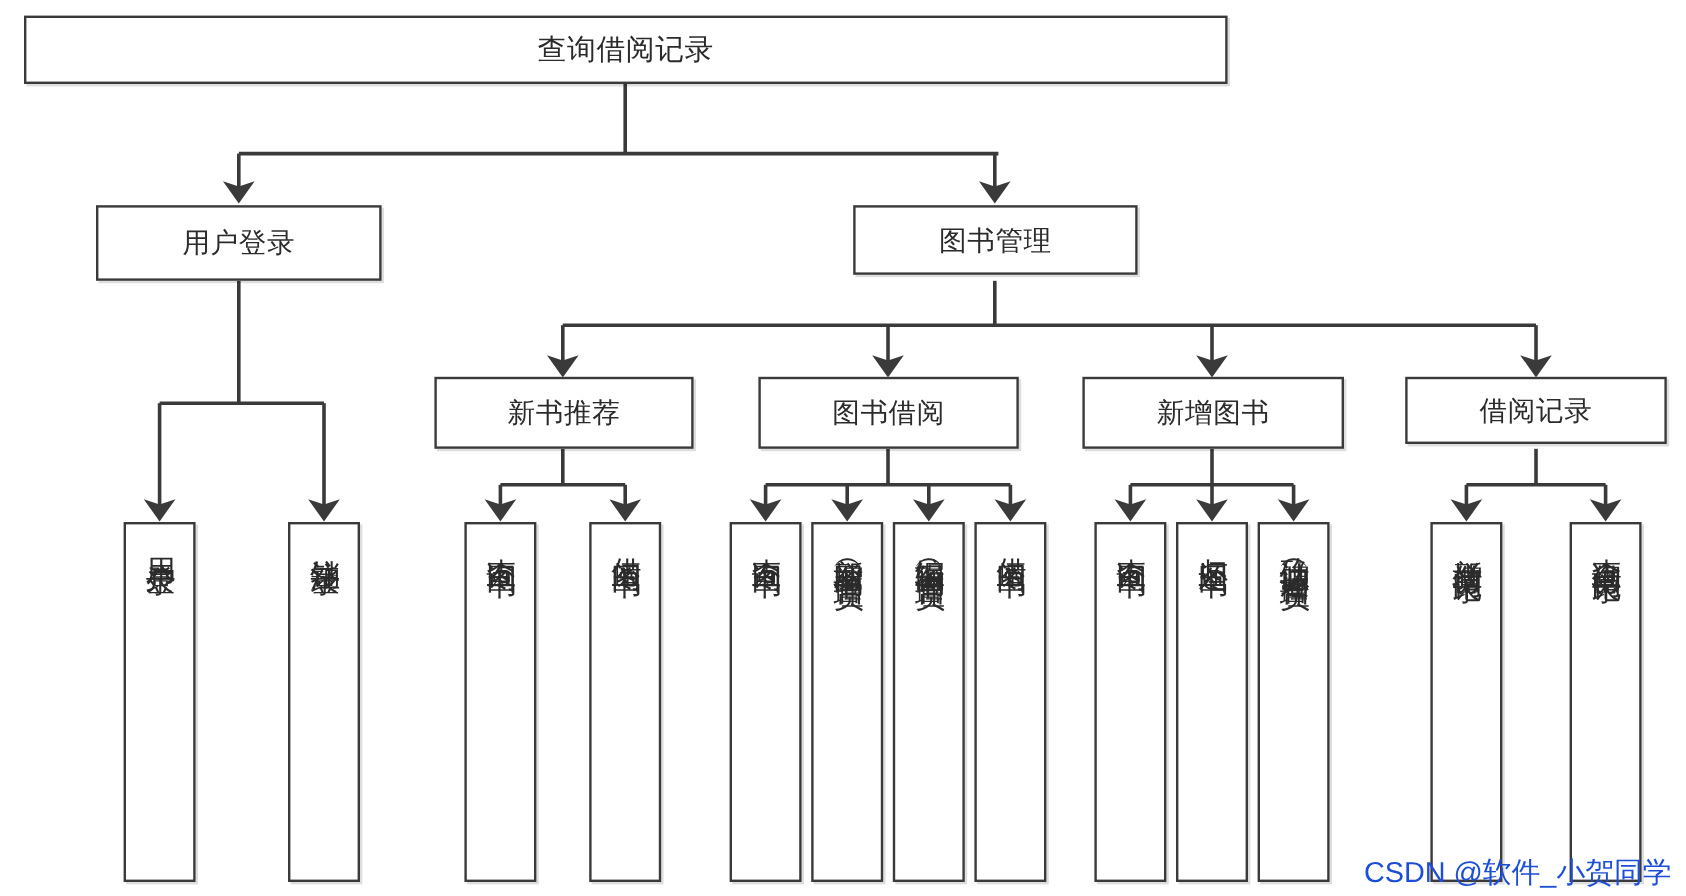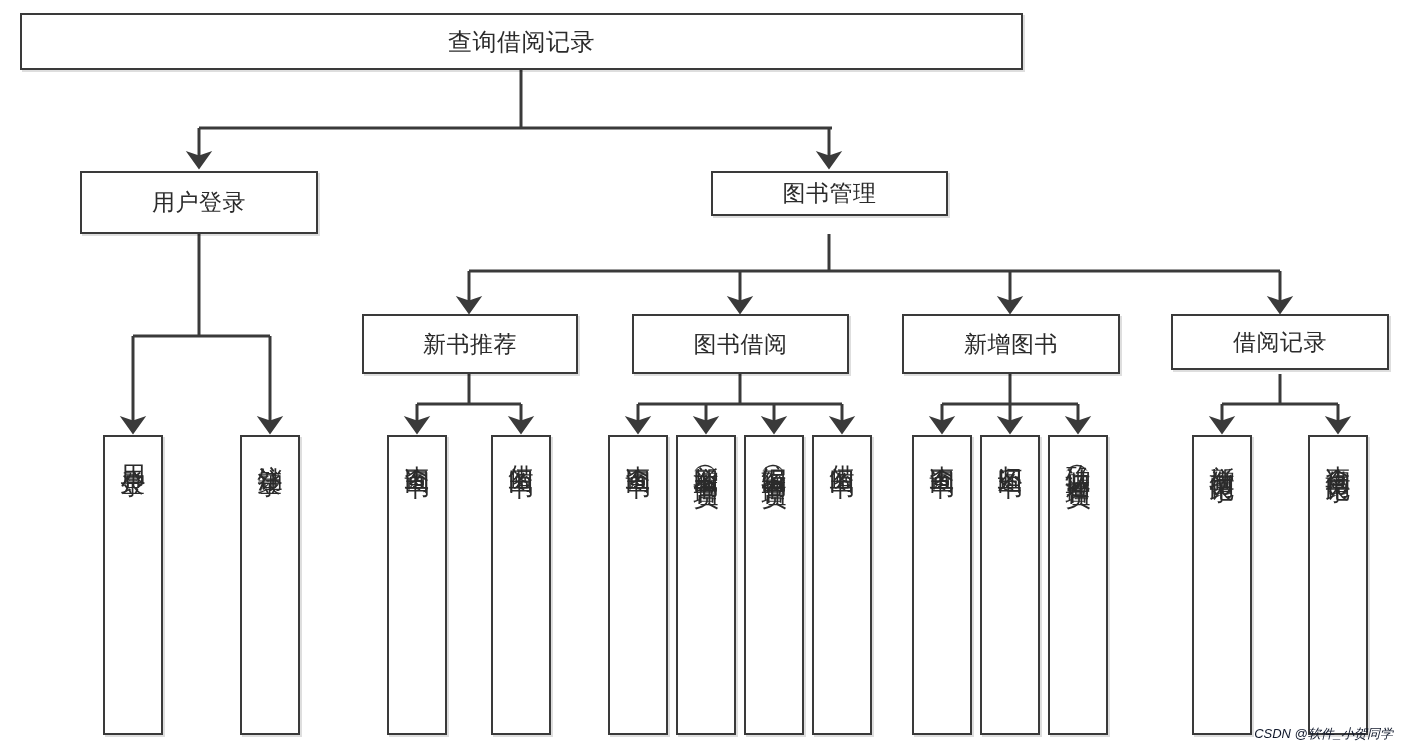--- a/index.html
+++ b/index.html
@@ -59,25 +59,24 @@
     text-orientation: upright;
     font-size: 25px;
     line-height: 1.08;
     letter-spacing: 3px;
     white-space: nowrap;
   }
   #watermark {
     position: absolute;
     right: 12px;
     bottom: 4px;
-    font-size: 13px;
-    color: #0f172a;
+    font-size: 24px;
+    color: #1d4ed8;
     white-space: nowrap;
     user-select: none;
-    font-style: italic;
   }
 </style>
 </head>
 <body>
 
 <div id="stage">
 
   <svg id="wires" viewBox="0 0 1405 747" xmlns="http://www.w3.org/2000/svg">
     <defs>
       <marker id="arr" markerWidth="10" markerHeight="10" refX="3.2" refY="5" orient="auto" markerUnits="strokeWidth">
@@ -129,21 +128,21 @@
     </g>
   </svg>
 
   <div class="node h root" style="left:20px; top:13px; width:1003px; height:57px;">
     <span class="label">查询借阅记录</span>
   </div>
 
   <div class="node h" style="left:80px; top:171px; width:238px; height:63px;">
     <span class="label">用户登录</span>
   </div>
-  <div class="node h" style="left:711px; top:171px; width:237px; height:45px;">
+  <div class="node h" style="left:711px; top:171px; width:237px; height:58px;">
     <span class="label">图书管理</span>
   </div>
 
   <div class="node h" style="left:362px; top:314px; width:216px; height:60px;">
     <span class="label">新书推荐</span>
   </div>
   <div class="node h" style="left:632px; top:314px; width:217px; height:60px;">
     <span class="label">图书借阅</span>
   </div>
   <div class="node h" style="left:902px; top:314px; width:218px; height:60px;">

